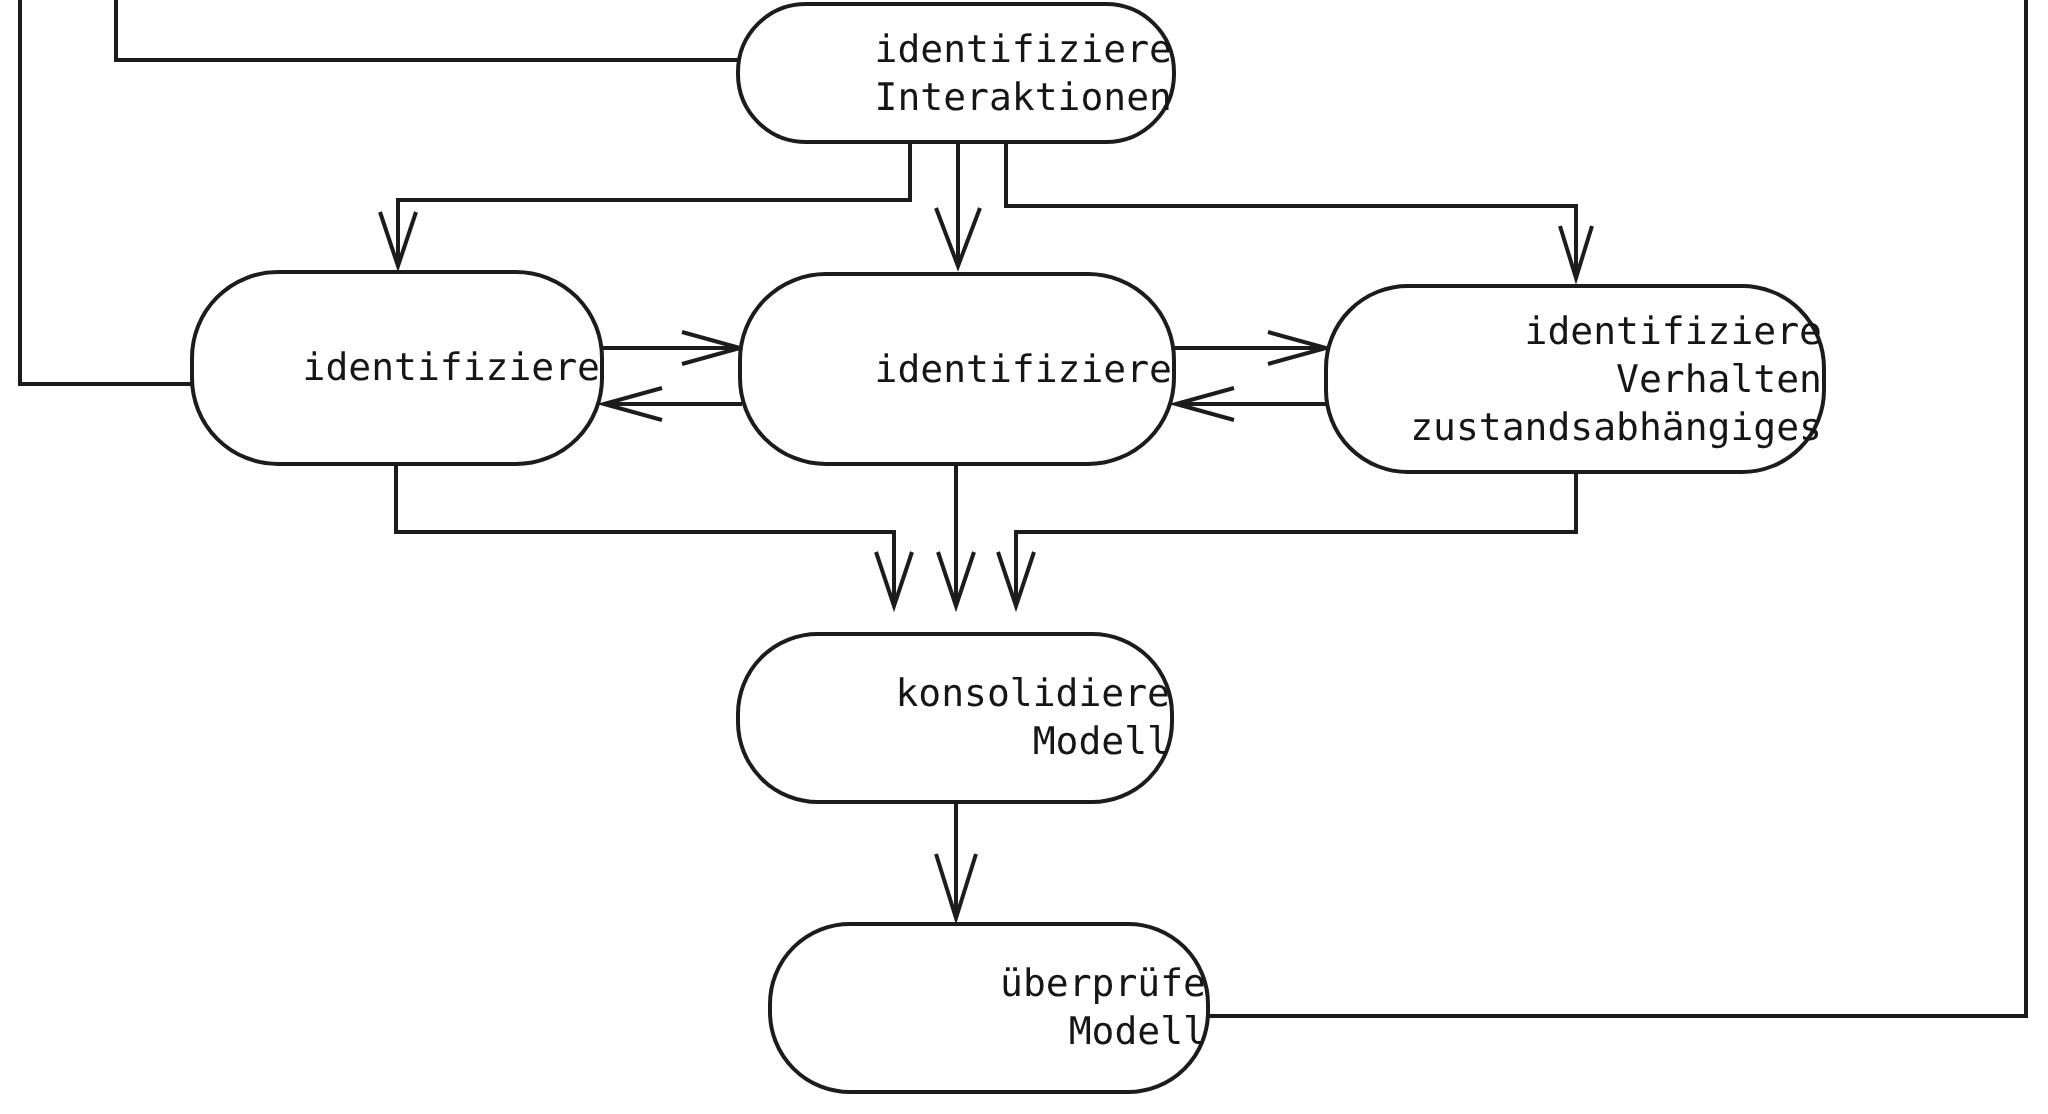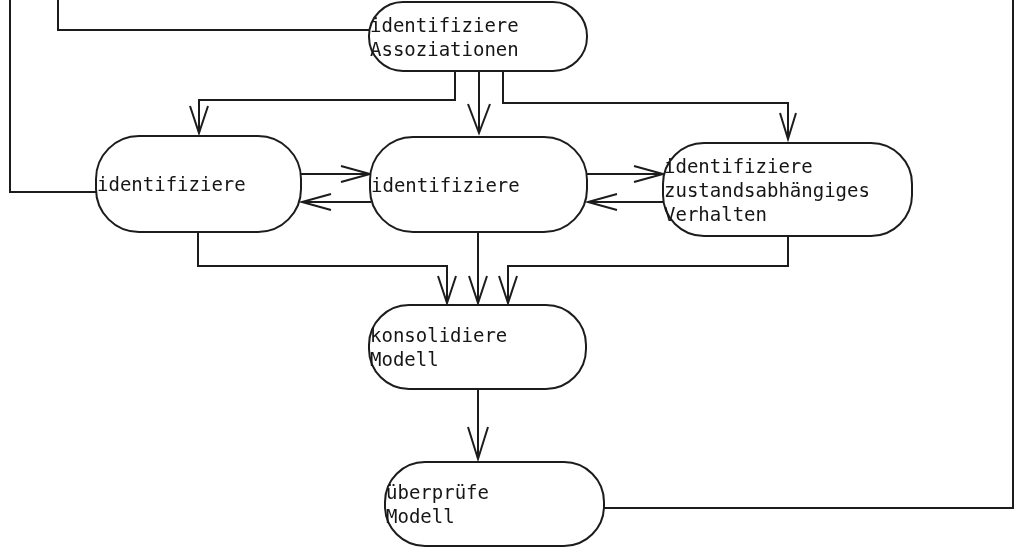--- a/index.html
+++ b/index.html
@@ -27,21 +27,21 @@
     stroke: #1c1c1c;
     stroke-width: 2;
   }
   .node {
     position: absolute;
     box-sizing: border-box;
     border: 2px solid #1c1c1c;
     background: #ffffff;
     display: flex;
     flex-direction: column;
-    align-items: flex-start;
+    align-items: flex-end;
     justify-content: center;
     text-align: center;
   }
   .node .nl {
     display: block;
     font-size: 19px;
     line-height: 24px;
     color: #161616;
     white-space: nowrap;
   }
@@ -102,38 +102,38 @@
       <polyline points="478,390 478,459"></polyline>
       <polyline points="468,427 478,459 488,427"></polyline>
     </g>
     <g>
       <polyline points="588,508 1013,508 1013,0"></polyline>
     </g>
   </svg>
 
   <div class="node" style="left:368px; top:1px; width:220px; height:71px; border-radius:35px;">
     <span class="nl">identifiziere</span>
-    <span class="nl">Assoziationen</span>
+    <span class="nl">Interaktionen</span>
   </div>
 
   <div class="node" style="left:95px; top:135px; width:207px; height:98px; border-radius:44px;">
     <span class="nl">identifiziere</span>
   </div>
 
   <div class="node" style="left:369px; top:136px; width:219px; height:97px; border-radius:44px;">
     <span class="nl">identifiziere</span>
   </div>
 
   <div class="node" style="left:662px; top:142px; width:251px; height:95px; border-radius:42px;">
     <span class="nl">identifiziere</span>
+    <span class="nl">Verhalten</span>
     <span class="nl">zustandsabhängiges</span>
-    <span class="nl">Verhalten</span>
   </div>
 
-  <div class="node" style="left:368px; top:304px; width:219px; height:86px; border-radius:41px;">
+  <div class="node" style="left:368px; top:316px; width:219px; height:86px; border-radius:41px;">
     <span class="nl">konsolidiere</span>
     <span class="nl">Modell</span>
   </div>
 
   <div class="node" style="left:384px; top:461px; width:221px; height:86px; border-radius:41px;">
     <span class="nl">überprüfe</span>
     <span class="nl">Modell</span>
   </div>
 
 </div>

